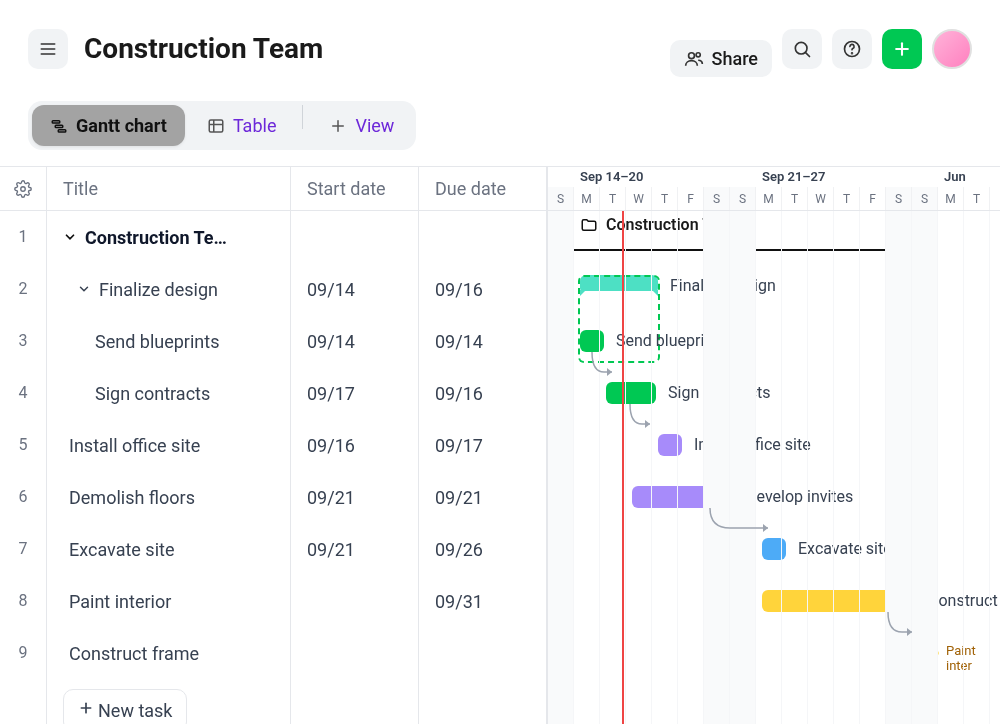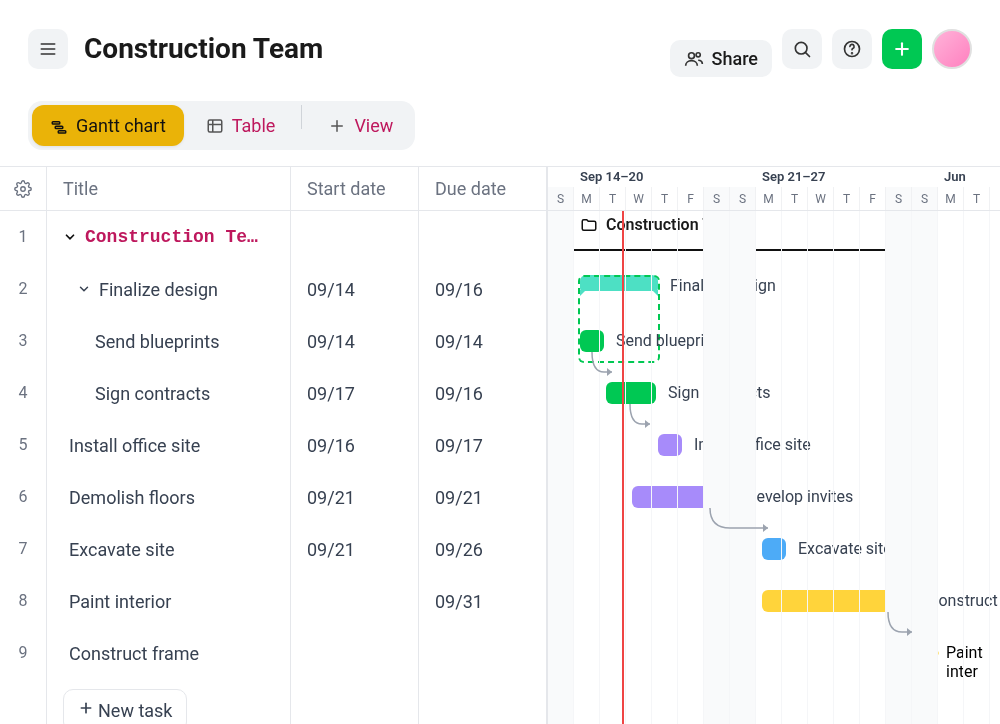--- a/index.html
+++ b/index.html
@@ -15,43 +15,43 @@
   .share-btn { display:flex; align-items:center; gap:8px; padding: 8px 14px; border-radius: 10px; background: #f1f3f5; font-size:18px; font-weight:500; cursor:pointer;margin-top:20px; }
   .icon-btn { width: 40px; height: 40px; border-radius:10px; background:#f1f3f5; display:flex; align-items:center; justify-content:center; cursor:pointer; }
   .icon-btn svg { width:20px; height:20px; stroke:#333; fill:none; }
   .add-btn { width:40px; height:40px; border-radius:10px; background:#00c853; display:flex; align-items:center; justify-content:center; cursor:pointer; }
   .add-btn svg { width:20px; height:20px; stroke:#fff; stroke-width:2.5; }
   .avatar { width:40px; height:40px; border-radius:50%; background: linear-gradient(135deg,#ffb3d9,#ff80bf); border:2px solid #e0e0e0; }
   
   
   .tabs { display:flex; align-items:center; gap:0; padding: 8px 28px 16px 28px; }
   .tabs-inner { display:flex; background:#f1f3f5; border-radius:14px; padding:4px; gap:4px; }
-  .tab { display:flex; align-items:center; gap:8px; padding:10px 18px; border-radius:12px; font-size:18px; cursor:pointer; color:#be185d; }
-  .tab.active { background:#eab308; box-shadow: 0 1px 3px rgba(0,0,0,0.08); color:#111; font-weight:400;align-items:flex-end; }
+  .tab { display:flex; align-items:center; gap:8px; padding:10px 18px; border-radius:12px; font-size:18px; cursor:pointer; color:#6d28d9; }
+  .tab.active { background:#a3a3a3; box-shadow: 0 1px 3px rgba(0,0,0,0.08); color:#111; font-weight:700; }
   .tab svg { width:18px; height:18px; }
   .tab-sep { width:1px; height:24px; background:#d0d4d9; margin:0 4px; }
   
   
   .main { display:flex; height: 576px; }
   
   
   .table-side { width: 547px; display:flex; border-top:1px solid #e5e7eb; }
   .gutter { width:47px; border-right:1px solid #e5e7eb; }
   .gutter-head { height:44px; display:flex; align-items:center; justify-content:center; border-bottom:1px solid #e5e7eb; }
   .gutter-head svg { width:18px; height:18px; stroke:#6b7280; }
   .gutter-row { height:52px; display:flex; align-items:center; justify-content:center; font-size:16px; color:#6b7280; border-bottom:1px solid transparent; }
   
   .table-cols { flex:1; display:flex; }
   .col { border-right:1px solid #e5e7eb; }
   .col-title { width:244px; }
   .col-start { width: 128px; }
   .col-due { flex:1; }
   .col-head { height:44px; display:flex; align-items:center; padding:0 16px; font-size:18px; color:#6b7280; border-bottom:1px solid #e5e7eb; }
   .cell { height:52px; display:flex; align-items:center; padding:0 16px; font-size:18px; color:#374151; }
-  .cell.row-1 { font-weight:700; color:#be185d;font-family:Liberation Mono, monospace; }
+  .cell.row-1 { font-weight:700; color:#0f172a; }
   .chev { margin-right:8px; }
   .indent-1 { padding-left: 30px; }
   .indent-2 { padding-left: 48px; }
   .indent-plain { padding-left: 22px; }
   .new-task { display:flex; gap:4px; padding:10px 14px; margin:10px 16px; border:1px solid #e5e7eb; border-radius:10px; font-size:18px; color:#374151; width:fit-content; cursor:pointer; }
   
   
   .gantt-side { flex:1; border-top:1px solid #e5e7eb; border-left:1px solid #e5e7eb; position:relative; }
   .gantt-head { height:44px; display:flex; flex-direction:column; border-bottom:1px solid #e5e7eb; }
   .week-labels { display:flex; height:20px; font-size:13px; font-weight:600; color:#374151; padding-top:2px; }
@@ -341,21 +341,21 @@
           <span class="bar-label">Construct fra</span>
         </div>
         <svg class="dep-arrow" style="left:340px; top:37px; width:40px; height:40px">
           <path d="M0 0 Q0 20 14 20 L24 20" fill="none" stroke="#9ca3af" stroke-width="1.5"></path>
           <path d="M24 20 l-5 -4 v8 z" fill="#9ca3af"></path>
         </svg>
       </div>
 
       <div class="tl-row" style="top:416px">
         <div class="diamond" style="left:368px; background:#ffd43b"></div>
-        <span style="position:absolute; left:398px; top:16px; font-size:16px; color:#000000">Paint inter</span>
+        <span style="position:absolute; left:398px; top:16px; font-size:13px; color:#a16207">Paint inter</span>
       </div>
 
     <div class="day-col weekend" style="left: 0px;"></div>
         <div class="day-col" style="left: 26px;"></div>
         <div class="day-col" style="left: 52px;"></div>
         <div class="day-col" style="left: 78px;"></div>
         <div class="day-col" style="left: 104px;"></div>
         <div class="day-col" style="left: 130px;"></div>
         <div class="day-col weekend" style="left: 156px;"></div>
         <div class="day-col weekend" style="left: 182px;"></div>

